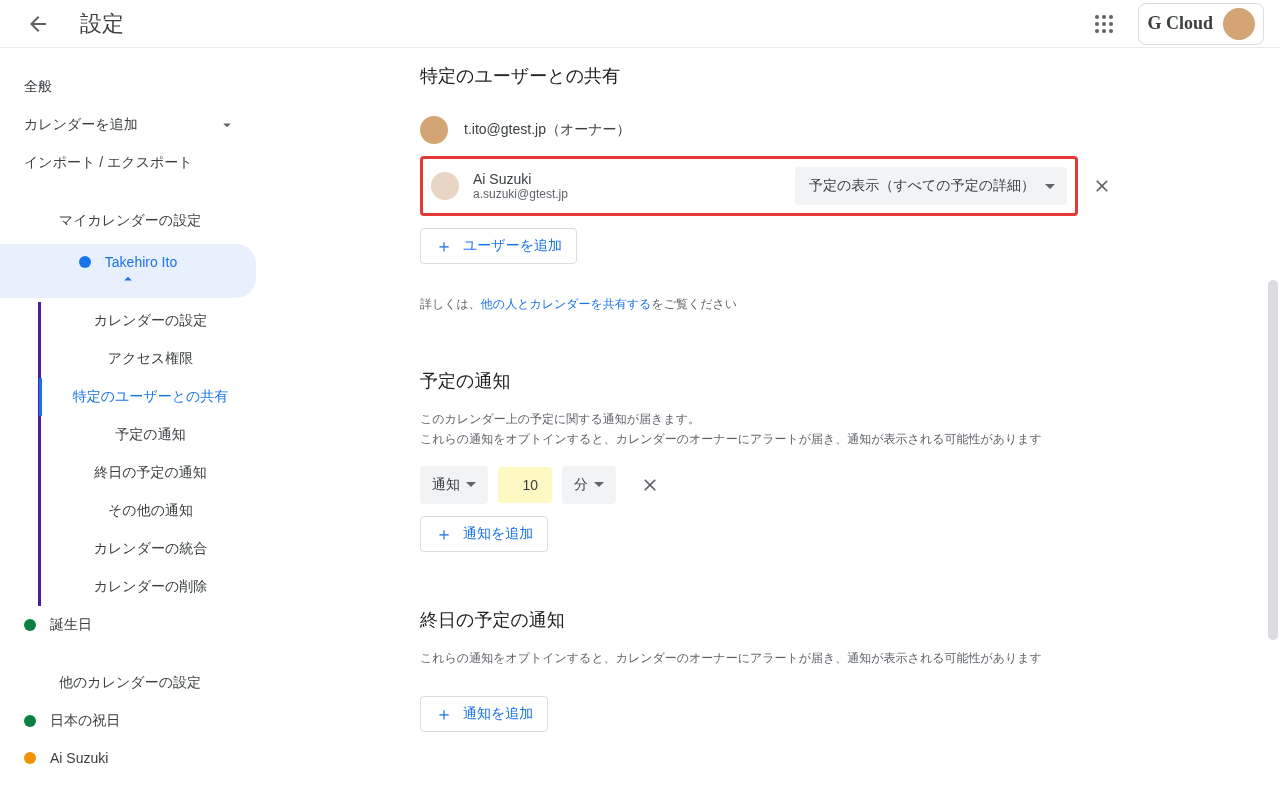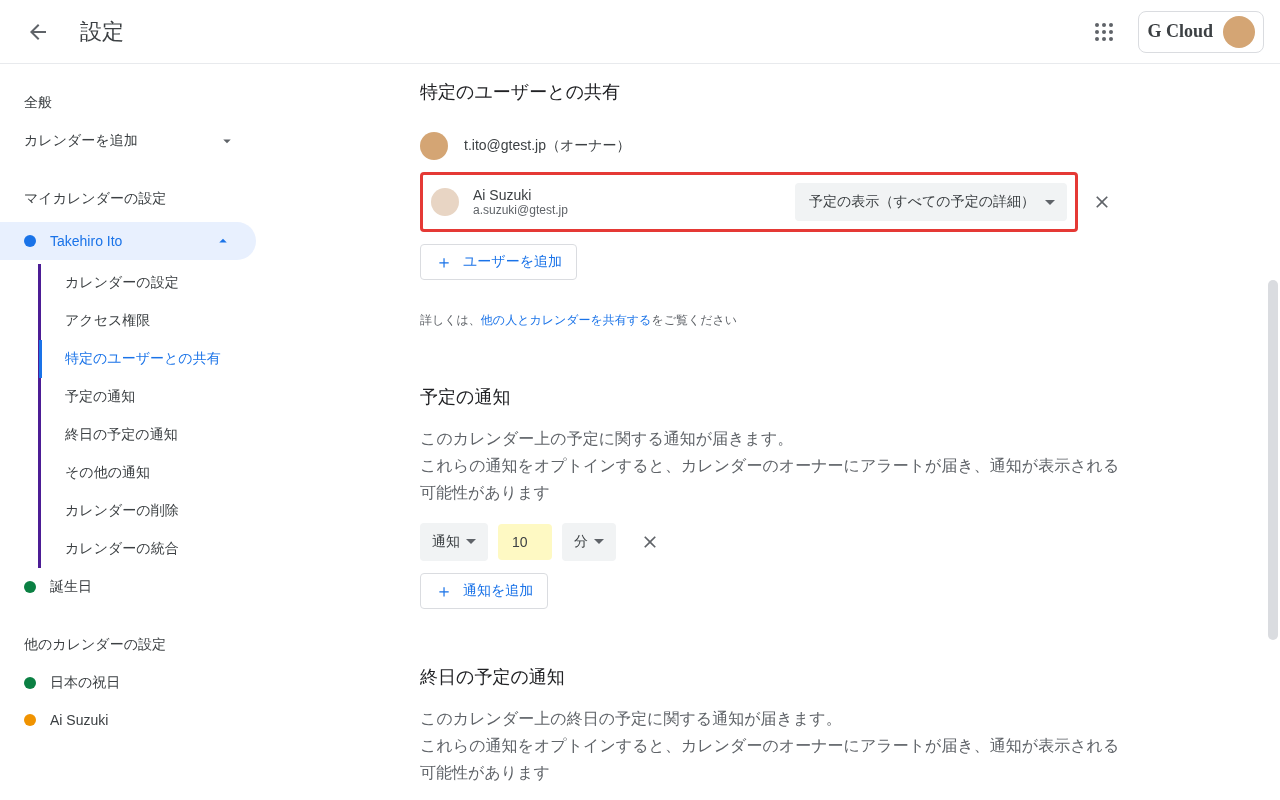--- a/index.html
+++ b/index.html
@@ -1,33 +1,33 @@
 <!DOCTYPE html>
 <html><head>
 <meta charset="utf-8">
 <style>
 * { box-sizing: border-box; margin: 0; padding: 0; }
 body { font-family: 'Helvetica Neue', Arial, sans-serif; font-size: 14px; color: #3c4043; background: #fff; }
-.header { height: 64px; border-bottom: 1px solid #e8eaed; display: flex; align-items: center; padding: 0 16px; justify-content: space-between; }
+.header { height: 48px; border-bottom: 1px solid #e8eaed; display: flex; align-items: center; padding: 0 16px; justify-content: space-between; }
 .header-left { display: flex; align-items: center; gap: 20px; }
 .back-btn { width: 44px; height: 44px; border-radius: 50%; display: flex; align-items: center; justify-content: center; cursor: pointer; }
 .header-title { font-size: 22px; color: #3c4043; }
 .header-right { display: flex; align-items: center; gap: 12px; }
 .apps-icon { width: 44px; height: 44px; display: flex; align-items: center; justify-content: center; cursor: pointer; border-radius: 50%; }
 .brand-chip { border: 1px solid #dadce0; border-radius: 8px; padding: 4px 8px 4px 8px; display: flex; align-items: center; gap: 10px; }
 .brand-text { font-family: cursive; font-size: 18px; font-weight: 600; color: #3c4043; }
 .avatar { width: 32px; height: 32px; border-radius: 50%; background: #d4a574; }
 .avatar-sm { width: 28px; height: 28px; border-radius: 50%; background: #d4a574; flex-shrink: 0; }
 .avatar-sm2 { width: 28px; height: 28px; border-radius: 50%; background: #e8d5c4; flex-shrink: 0; }
 .container { display: flex; height: calc(100vh - 64px); }
-.sidebar { width: 260px; padding: 20px 0; overflow-y: auto; flex-shrink: 0; }
+.sidebar { width: 260px; padding: 20px 0; overflow-y: auto; flex-shrink: 0; text-align: center; }
 .sidebar-item { padding: 10px 24px; font-size: 14px; color: #3c4043; cursor: pointer; display: flex; align-items: center; justify-content: space-between; }
 .sidebar-item.expandable { }
 .sidebar-section-title { padding: 10px 24px; font-size: 14px; color: #3c4043; }
-.sidebar-pill { margin: 4px 4px 4px 0; padding: 10px 24px; border-radius: 0 20px 20px 0; display: flex; align-items: center; justify-content: space-between; cursor: pointer; }
+.sidebar-pill { margin: 4px 4px 4px 0; padding: 10px 24px; border-radius: 0 20px 20px 0; display: flex; align-items: center; justify-content: space-between; cursor: pointer; flex-direction: column; }
 .sidebar-pill.active { background: #e8f0fe; color: #1a73e8; font-weight: 500; }
 .dot { width: 12px; height: 12px; border-radius: 50%; margin-right: 14px; flex-shrink: 0; }
 .dot-blue { background: #1a73e8; }
 .dot-green { background: #0b8043; }
 .dot-orange { background: #f09300; }
 .sub-items { border-left: 3px solid #4c1d95; margin-left: 38px; }
 .sub-item { padding: 10px 24px; font-size: 14px; color: #3c4043; cursor: pointer; }
 .sub-item.active { color: #1a73e8; border-left: 3px solid #1a73e8; margin-left: -2px; padding-left: 23px; }
 .sidebar-cal-item { padding: 10px 24px; display: flex; align-items: center; cursor: pointer; font-size: 14px; }
 .content { flex: 1; padding: 16px 40px 40px 160px; overflow-y: auto; max-width: 900px; }
@@ -38,22 +38,22 @@
 .highlight-box { border: 3px solid #e53935; border-radius: 4px; padding: 8px 8px; display: flex; align-items: center; gap: 14px; }
 .user-info { flex: 1; }
 .user-name { font-size: 14px; color: #3c4043; }
 .user-sub { font-size: 12px; color: #5f6368; }
 .perm-select { background: #f1f3f4; border: none; border-radius: 4px; padding: 10px 32px 10px 14px; font-size: 14px; color: #3c4043; cursor: pointer; position: relative; display: flex; align-items: center; gap: 8px; }
 .close-x { width: 36px; height: 36px; display: flex; align-items: center; justify-content: center; cursor: pointer; color: #5f6368; margin-left: 6px; }
 .add-btn { border: 1px solid #dadce0; border-radius: 4px; padding: 8px 14px; display: inline-flex; align-items: center; gap: 10px; color: #1a73e8; font-size: 14px; cursor: pointer; background: #fff; margin-top: 12px; }
 .plus-icon { color: #1a73e8; font-size: 18px; line-height: 1; }
 .help-text { font-size: 12px; color: #5f6368; margin-top: 32px; }
 .help-link { color: #1a73e8; text-decoration: none; }
-.desc { font-size: 16px; color: #5f6368; line-height: 1.7; margin-bottom: 16px; }
-.notif-row { display: flex; align-items: center; gap: 10px; }
+.desc { font-size: 12px; color: #5f6368; line-height: 1.7; margin-bottom: 16px; }
+.notif-row { display: flex; align-items: center; gap: 10px; text-align: right; }
 .chip { background: #f1f3f4; border-radius: 4px; padding: 10px 12px; font-size: 14px; color: #3c4043; display: flex; align-items: center; gap: 6px; cursor: pointer; }
 .chip-input { background: #fef9c3; border-radius: 4px; padding: 10px 14px; font-size: 14px; color: #3c4043; min-width: 54px; }
 .divider { height: 20px; }
 .scrollbar-track { position: fixed; right: 2px; top: 280px; width: 10px; height: 360px; }
 .scrollbar-thumb { width: 10px; height: 360px; background: #dadce0; border-radius: 5px; }
 svg { display: block; }
 </style>
 </head>
 <body>
 
@@ -89,40 +89,41 @@
 
 <div class="container">
   <div class="sidebar">
     <div class="sidebar-item">全般</div>
     <div class="sidebar-item expandable">
       <span>カレンダーを追加</span>
       <svg width="18" height="18" viewBox="0 0 24 24">
           <path d="M7 10l5 5 5-5z" fill="#5f6368"></path>
         </svg>
     </div>
+    <div class="sidebar-item">インポート / エクスポート</div>
     <div class="divider"></div>
     <div class="sidebar-section-title">マイカレンダーの設定</div>
     <div class="sidebar-pill active">
       <span style="display:flex;align-items:center">
           <span class="dot dot-blue"></span>
           <span>Takehiro Ito</span>
         </span>
       <svg width="18" height="18" viewBox="0 0 24 24">
           <path d="M7 14l5-5 5 5z" fill="#1a73e8"></path>
         </svg>
     </div>
     <div class="sub-items">
       <div class="sub-item">カレンダーの設定</div>
       <div class="sub-item">アクセス権限</div>
       <div class="sub-item active">特定のユーザーとの共有</div>
       <div class="sub-item">予定の通知</div>
       <div class="sub-item">終日の予定の通知</div>
       <div class="sub-item">その他の通知</div>
+      <div class="sub-item">カレンダーの統合</div>
       <div class="sub-item">カレンダーの削除</div>
-      <div class="sub-item">カレンダーの統合</div>
     </div>
     <div class="sidebar-cal-item">
       <span class="dot dot-green"></span>
       <span>誕生日</span>
     </div>
     <div class="divider"></div>
     <div class="sidebar-section-title">他のカレンダーの設定</div>
     <div class="sidebar-cal-item">
       <span class="dot dot-green"></span>
       <span>日本の祝日</span>
@@ -197,21 +198,20 @@
       </div>
       <div class="add-btn">
         <span class="plus-icon">＋</span>
         <span>通知を追加</span>
       </div>
     </div>
 
     <div class="section">
       <h2>終日の予定の通知</h2>
       <div class="desc">
-        <div>このカレンダー上の終日の予定に関する通知が届きます。</div>
         <div>これらの通知をオプトインすると、カレンダーのオーナーにアラートが届き、通知が表示される可能性があります</div>
       </div>
       <div class="add-btn">
         <span class="plus-icon">＋</span>
         <span>通知を追加</span>
       </div>
     </div>
   </div>
 </div>
 

